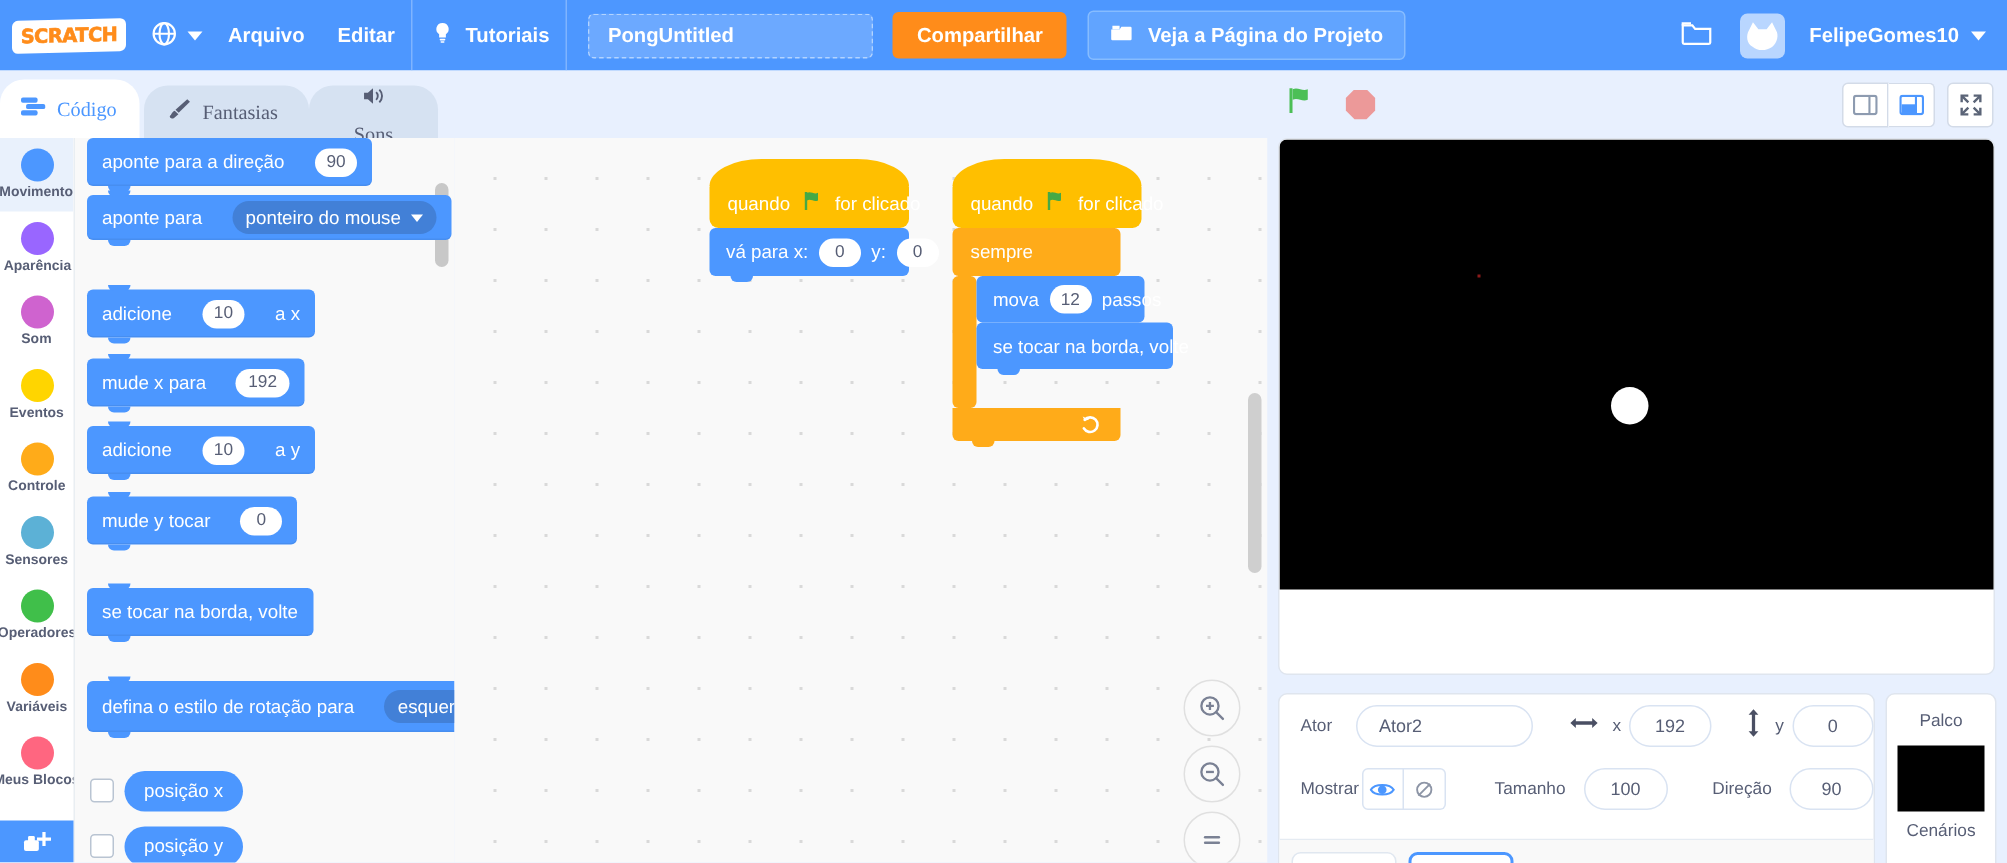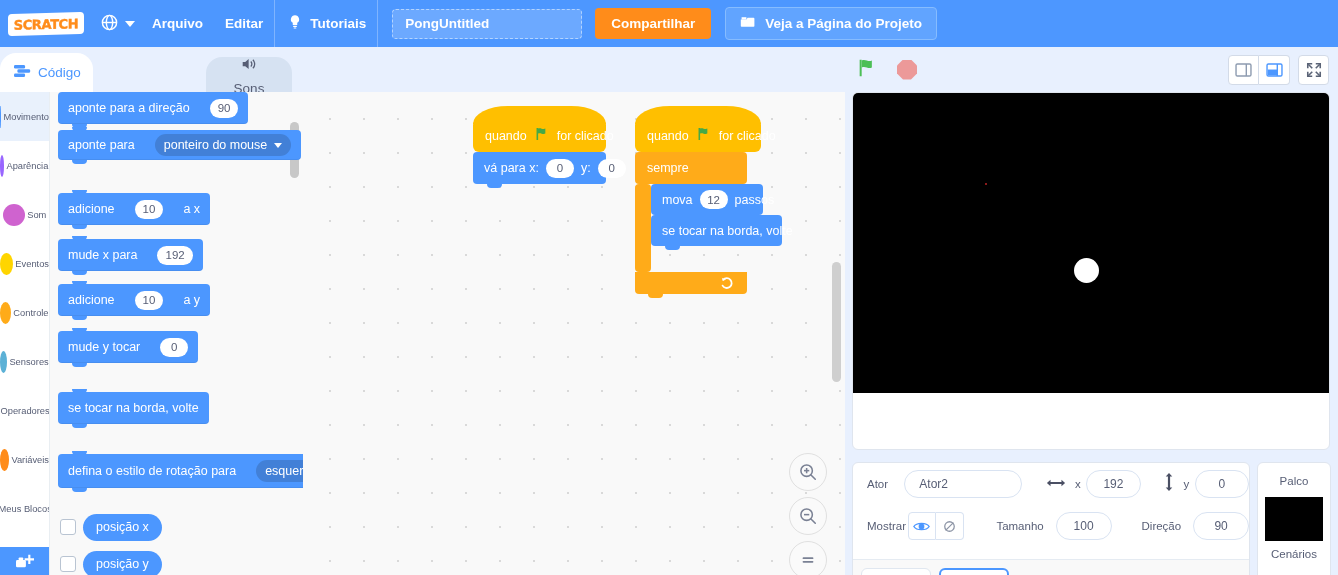--- a/index.html
+++ b/index.html
@@ -61,20 +61,21 @@
     width: 30px; height: 30px; border-radius: 5px; background: #b9d6ff;
     display: flex; align-items: center; justify-content: center; margin-right: 8px;
   }
   .user-name { color:#fff; font-size:13.5px; font-weight:bold; }
   .user-wrap { display:flex; align-items:center; padding-right:14px; gap:8px; cursor:pointer; }
 
   
   .tabbar {
     position: absolute; top: 47px; left: 0; width: 1338px; height: 59px;
     background: #e8f0fe;
+    font-family: Liberation Serif, serif;
   }
   .tab {
     position: absolute; top: 10px; height: 35px;
     border-radius: 16px 16px 0 0;
     display: flex; align-items: center; gap: 7px;
     padding: 0 16px; font-size: 13.5px; cursor: pointer;
   }
   .tab.active { background:#fff; color:#4c97ff; top: 6px; height: 39px; font-weight: normal;}
   .tab.idle { background:#d6e2f2; color:#575e75; }
   .tab1 { left: 0px; width: 93px; padding-left: 14px;}
@@ -96,22 +97,22 @@
   .lbtn.first { border-radius: 4px 0 0 4px; }
   .lbtn.mid { border-radius: 0 4px 4px 0; border-left: none; }
   .lbtn.full { border-radius: 4px; margin-left: 8px; }
 
   
   .rail {
     position: absolute; top: 92px; left: 0; width: 50px; height: 483px;
     background: #fff; border-right: 1px solid #e9eef2;
     overflow: hidden;
   }
-  .cat { height: 49px; display:flex; flex-direction:row; align-items:center;
-         justify-content:center; cursor:pointer; gap:2px; }
+  .cat { height: 49px; display:flex; flex-direction:column; align-items:center;
+         justify-content:center; cursor:pointer; gap:2px;font-weight:bold; }
   .cat.sel { background: #e9f1fc; }
   .dot { width: 22px; height: 22px; border-radius: 50%; }
   .cat span { font-size: 9.5px; color: #575e75; white-space: nowrap;
               transform: scale(0.98); text-align:center; }
   .addext {
     position:absolute; left:0; bottom:0; width:50px; height:28px;
     background:#4c97ff; display:flex; align-items:center; justify-content:center;
     cursor:pointer;
   }
 
@@ -255,32 +256,58 @@
   <div class="proj-page-btn">
     <span>
       <svg width="16" height="14" viewBox="0 0 20 16" fill="#fff">
         <path d="M2 2h6l0 3H2z"></path>
           <path d="M1 5h7l1.5-2.2H17a1 1 0 0 1 1 1V13a1 1 0 0 1-1 1H2a1 1 0 0 1-1-1z"></path>
       </svg>
     </span>
     <span>Veja a Página do Projeto</span>
   </div>
 
+  <div class="mb-right">
+    <div class="folder-ic">
+      <svg width="22" height="19" viewBox="0 0 24 20" fill="none" stroke="#fff" stroke-width="1.6">
+        <path d="M2 5h7l2 2.5h11v10a1 1 0 0 1-1 1H3a1 1 0 0 1-1-1z"></path>
+        <path d="M2 5V3.5h6"></path>
+      </svg>
+    </div>
+    <div class="user-wrap">
+      <div class="avatar">
+        <svg width="24" height="20" viewBox="0 0 26 22" fill="#ffffff">
+          <path d="M3 7 L6 1 L10 6 h6 l4-5 3 6 c2 3 1 9 -3 12 c-4 3 -11 3 -14 0 C1 17 1 10 3 7z"></path>
+        </svg>
+      </div>
+      <span class="user-name">FelipeGomes10</span>
+      <span class="caret"></span>
+    </div>
+  </div>
 </div>
 
 <div class="tabbar">
   <div class="tab active tab1">
     <span>
       <svg width="17" height="14" viewBox="0 0 20 16" fill="#4c97ff">
         <rect x="0" y="1" width="13" height="4" rx="1.5"></rect>
         <rect x="4" y="6" width="15" height="4" rx="1.5"></rect>
         <rect x="0" y="11" width="13" height="4" rx="1.5"></rect>
       </svg>
     </span>
     <span>Código</span>
+  </div>
+  <div class="tab idle tab2">
+    <span>
+      <svg width="16" height="15" viewBox="0 0 18 17" fill="#575e75">
+        <path d="M14.5 1.3 L16.5 3.2 L8 11.5 L5.6 9.3z"></path>
+        <path d="M5 10 L7.8 12.6 L4.5 15.4 C3 16.4 1 15.7 1.3 14 C2.6 13.3 2.6 11 5 10z"></path>
+      </svg>
+    </span>
+    <span>Fantasias</span>
   </div>
   <div class="tab idle tab3">
     <span>
       <svg width="17" height="14" viewBox="0 0 20 16" fill="#575e75">
         <path d="M2 5.5h3L9 2v12L5 10.5H2z"></path>
         <path d="M11.5 5 a4.2 4.2 0 0 1 0 6" stroke="#575e75" stroke-width="1.5" fill="none"></path>
         <path d="M14 3 a7 7 0 0 1 0 10" stroke="#575e75" stroke-width="1.5" fill="none"></path>
       </svg>
     </span>
     <span>Sons</span>

